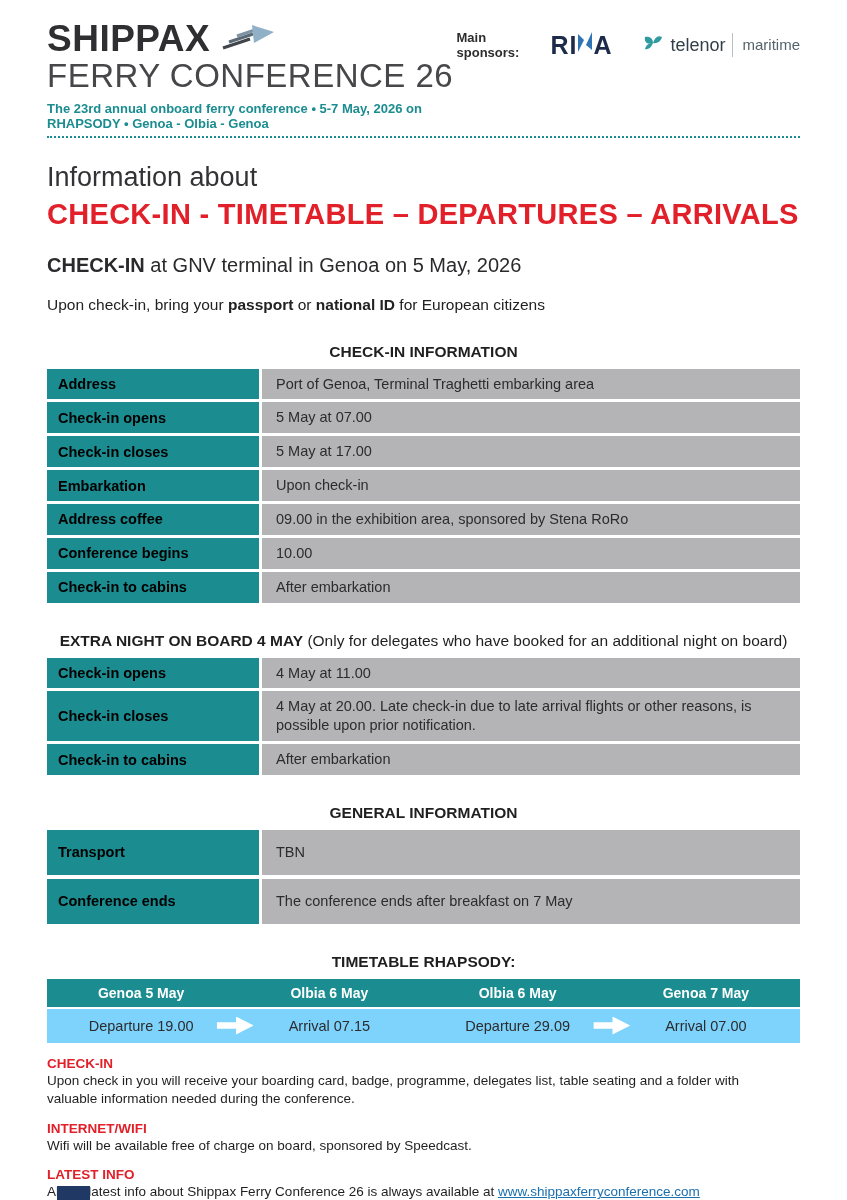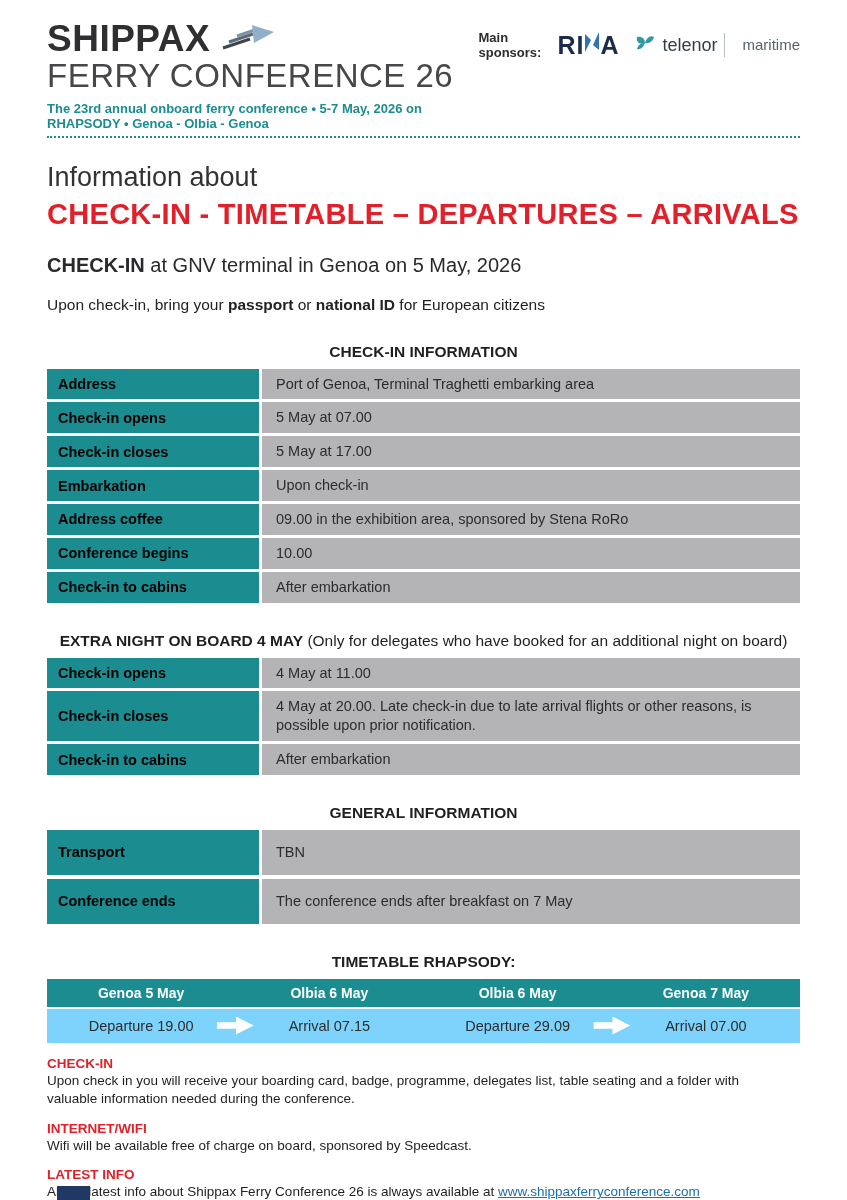--- a/index.html
+++ b/index.html
@@ -11,27 +11,27 @@
   .page { padding:20px 47px 0 47px; }
 
   
   .hdr { display:flex; justify-content:space-between; align-items:flex-start; }
   .brand-line1 { display:flex; align-items:center; gap:10px; }
   .brand-name { font-size:37px; font-weight:bold; color:#2f2f31; letter-spacing:0.5px; line-height:1; }
   .brand-line2 { font-size:33px; color:#47474a; letter-spacing:0.5px; line-height:1.05; margin-top:2px; }
   .tagline { color:#1b8c90; font-size:13px; font-weight:bold; margin-top:7px; }
   .dotted-divider { border-bottom:2px dotted #1b8c90; margin-top:5px; }
 
-  .sponsors { display:flex; align-items:center; gap:16px; margin-top:10px; }
+  .sponsors { display:flex; align-items:center; gap:31px; margin-top:10px; }
   .sp-label { font-size:13px; font-weight:bold; color:#2d2d2d; }
   .rina { display:flex; align-items:center; font-weight:bold; color:#1c2b4a; font-size:25px; letter-spacing:1px; }
   .rina svg { margin:0 1px; }
   .telenor { display:flex; align-items:center; gap:7px; }
   .telenor-name { font-size:18px; color:#333f48; }
-  .telenor-div { border-left:1px solid #b9c0c4; padding-left:17px; font-size:15px; color:#55636b; line-height:1.6; }
+  .telenor-div { border-left:1px solid #b9c0c4; padding-left:9px; font-size:15px; color:#55636b; line-height:1.6; }
 
   
   .title1 { font-size:27px; color:#333336; margin-top:24px; }
   .title2 { font-size:29px; font-weight:bold; color:#e2202a; margin-top:5px; letter-spacing:0.3px; }
   .subtitle { font-size:20px; margin-top:23px; color:#2a2a2c; }
   .note { font-size:15.5px; margin-top:19px; color:#222; }
   b.seg { font-weight:bold; }
 
   
   .sec-h { font-weight:bold; font-size:15.5px; color:#1f1f1f; margin-top:29px;text-align:center; }

